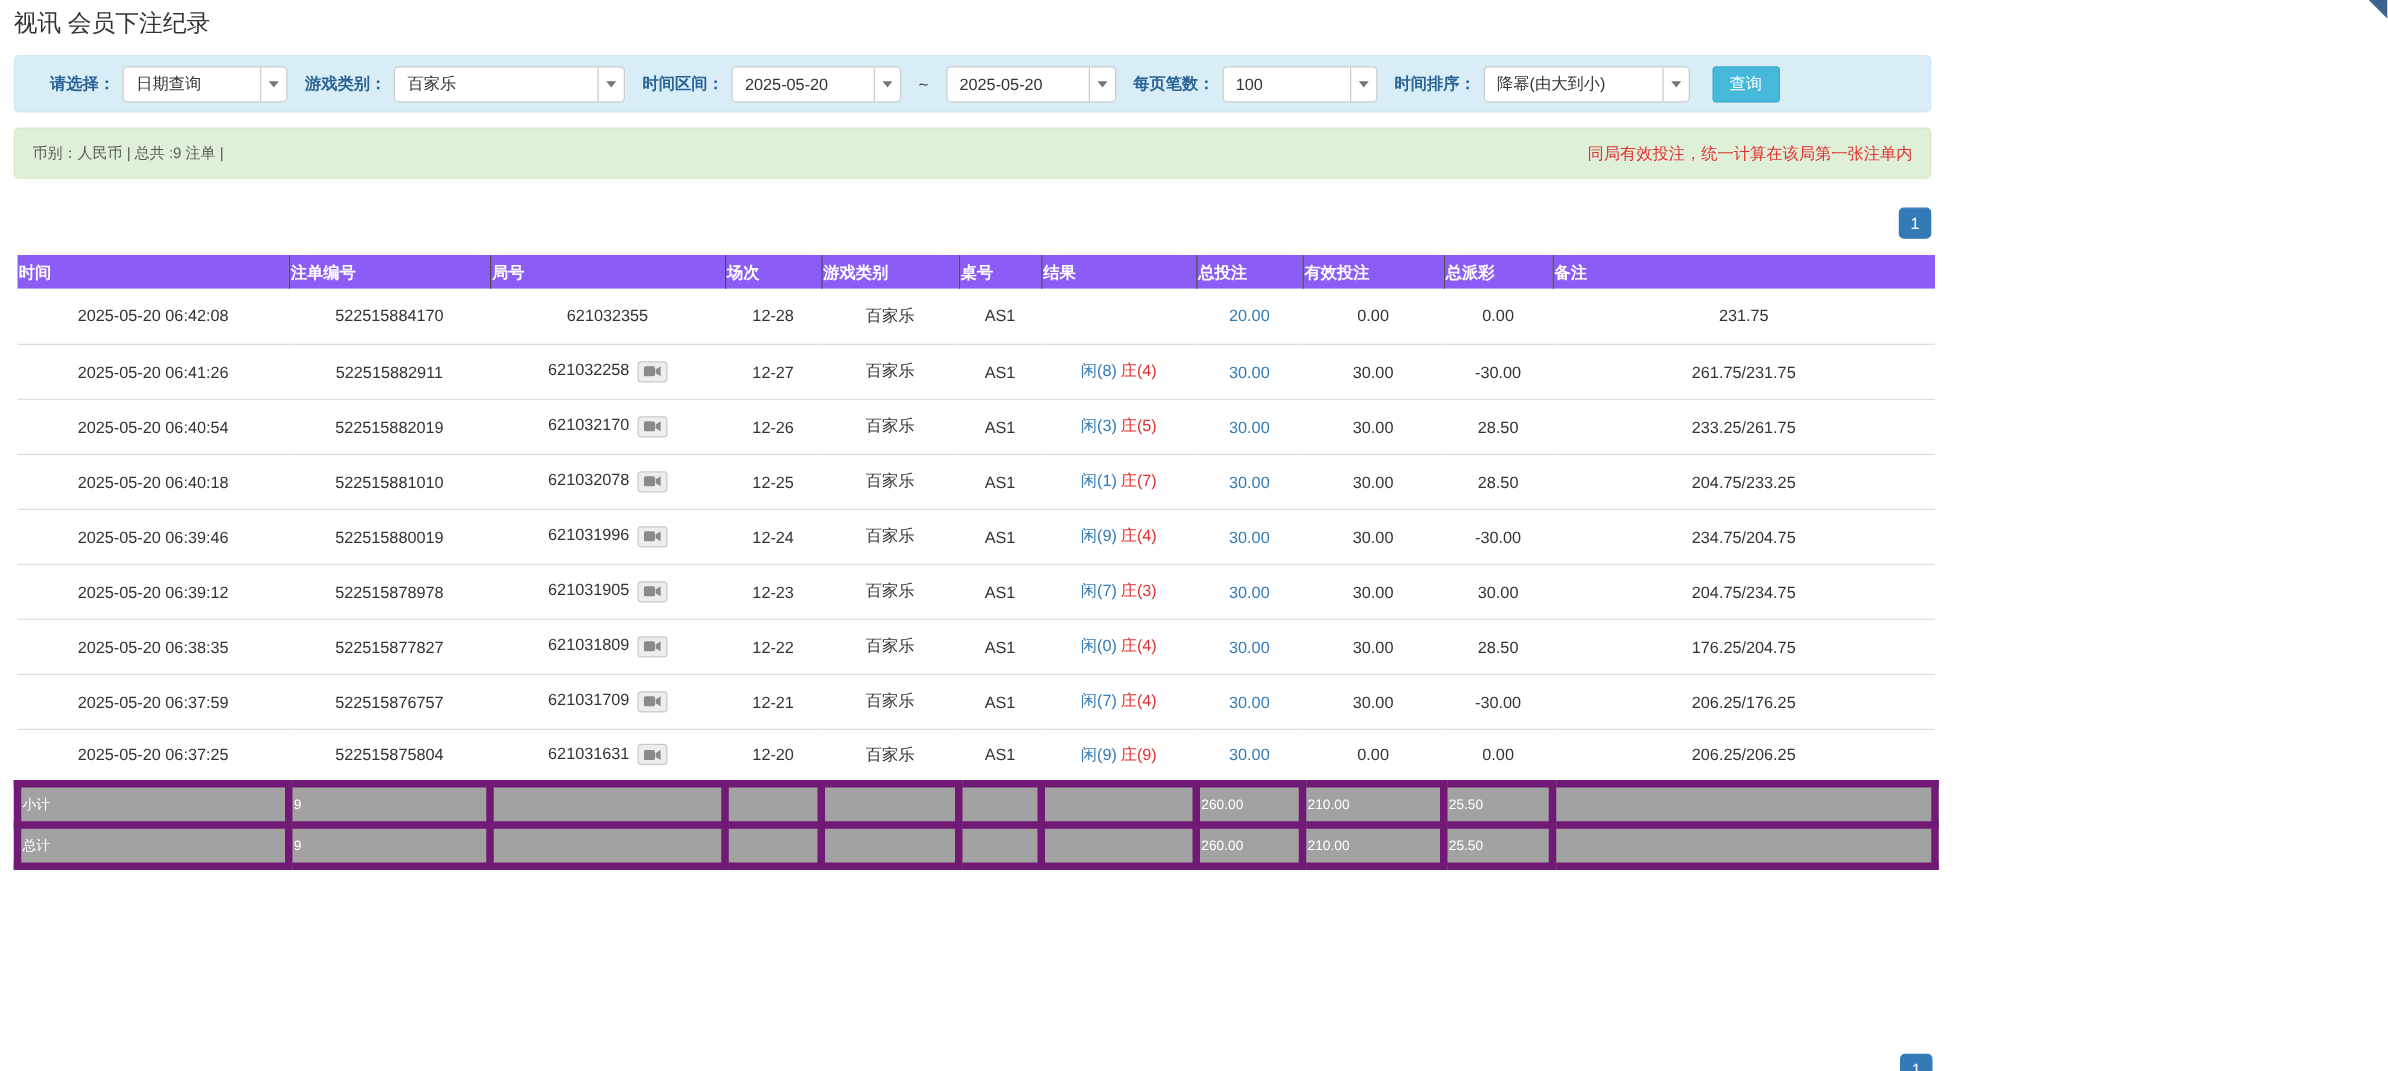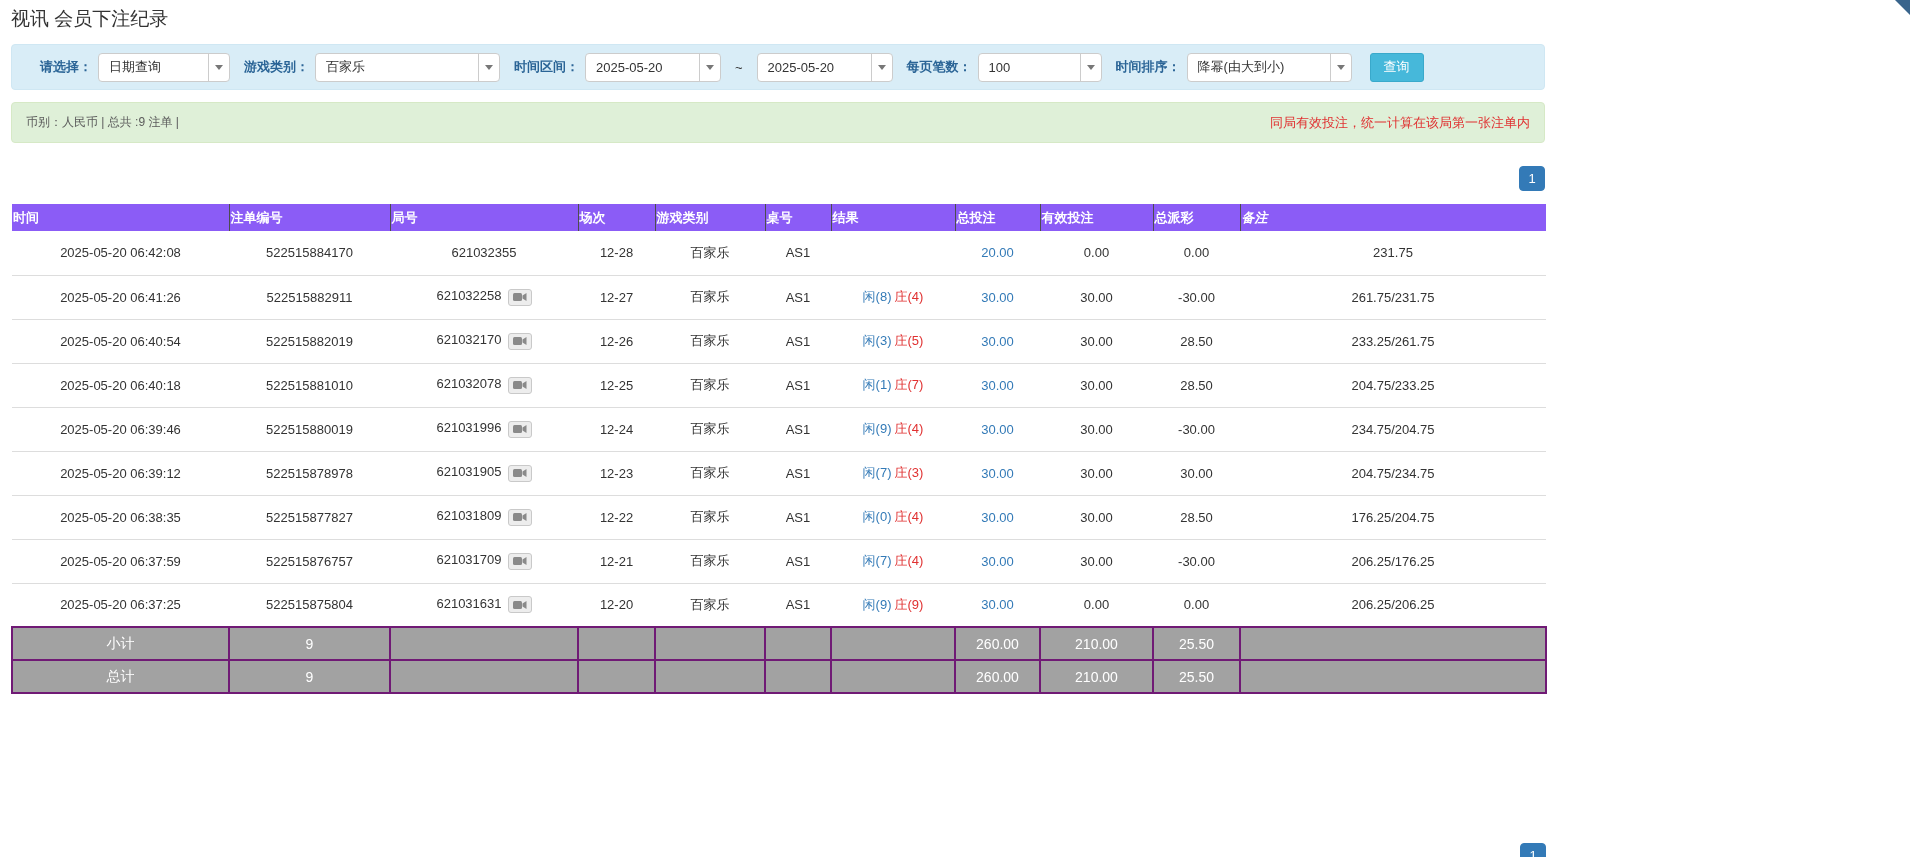--- a/index.html
+++ b/index.html
@@ -54,28 +54,28 @@
     color: #fff; font-size: 13px; cursor: pointer; font-family: inherit;
   }
   .pager-bottom { position: absolute; top: 843px; left: 1520px; }
 
   
   table.records { margin-top: 13px; border-collapse: collapse; table-layout: fixed; width: 1534px; }
   .records thead th {
     background: #8b5cf6; color: #fff; font-size: 13px; font-weight: bold;
     height: 27px; border-right: 1px solid #4d4d4d; text-align: left;
   }
-  .records thead th:last-child { border-right: none; font-style: italic; }
+  .records thead th:last-child { border-right: none; }
   .records tbody td {
     height: 44px; text-align: center; font-size: 13px; color: #333;
     border-bottom: 1px solid #ddd; background: #fff;
   }
   .records tfoot td {
-    height: 33px; text-align: center; font-size: 14px; color: #fff;
-    background: #a2a2a2; border: 2px solid #701a75;
+    height: 33px; font-size: 11px; color: #fff;
+    background: #a2a2a2; border: 6px solid #701a75;
   }
   .bet-link { color: #337ab7; text-decoration: none; cursor: pointer; }
   .res-player { color: #337ab7; }
   .res-banker { color: #e03131; margin-left: 3px; }
   .neg { color: #e03131; }
   .video-btn {
     display: inline-flex; align-items: center; justify-content: center;
     width: 24px; height: 17px; margin-left: 6px; vertical-align: middle;
     background: #ededed; border: 1px solid #c9c9c9; border-radius: 3px; cursor: pointer; padding: 0;
   }

